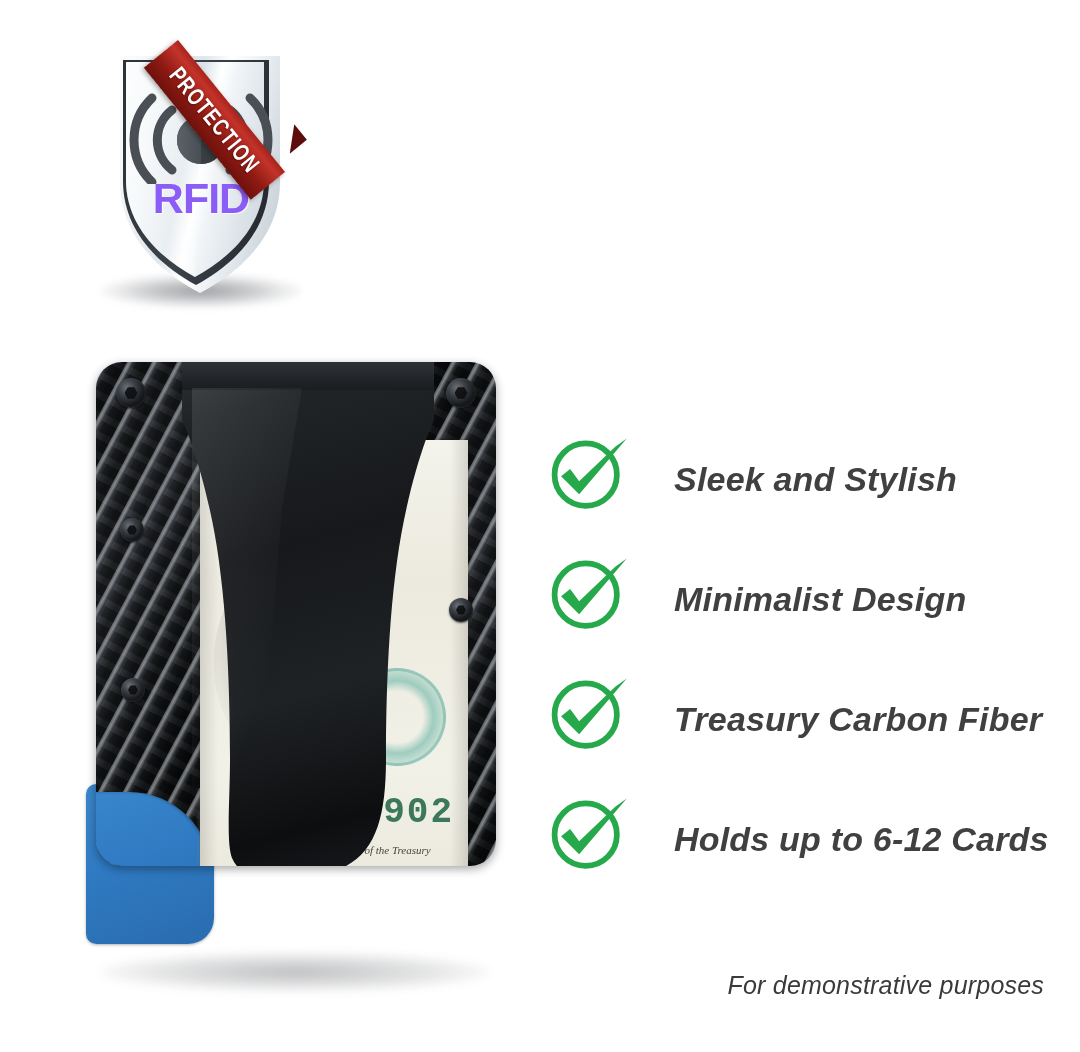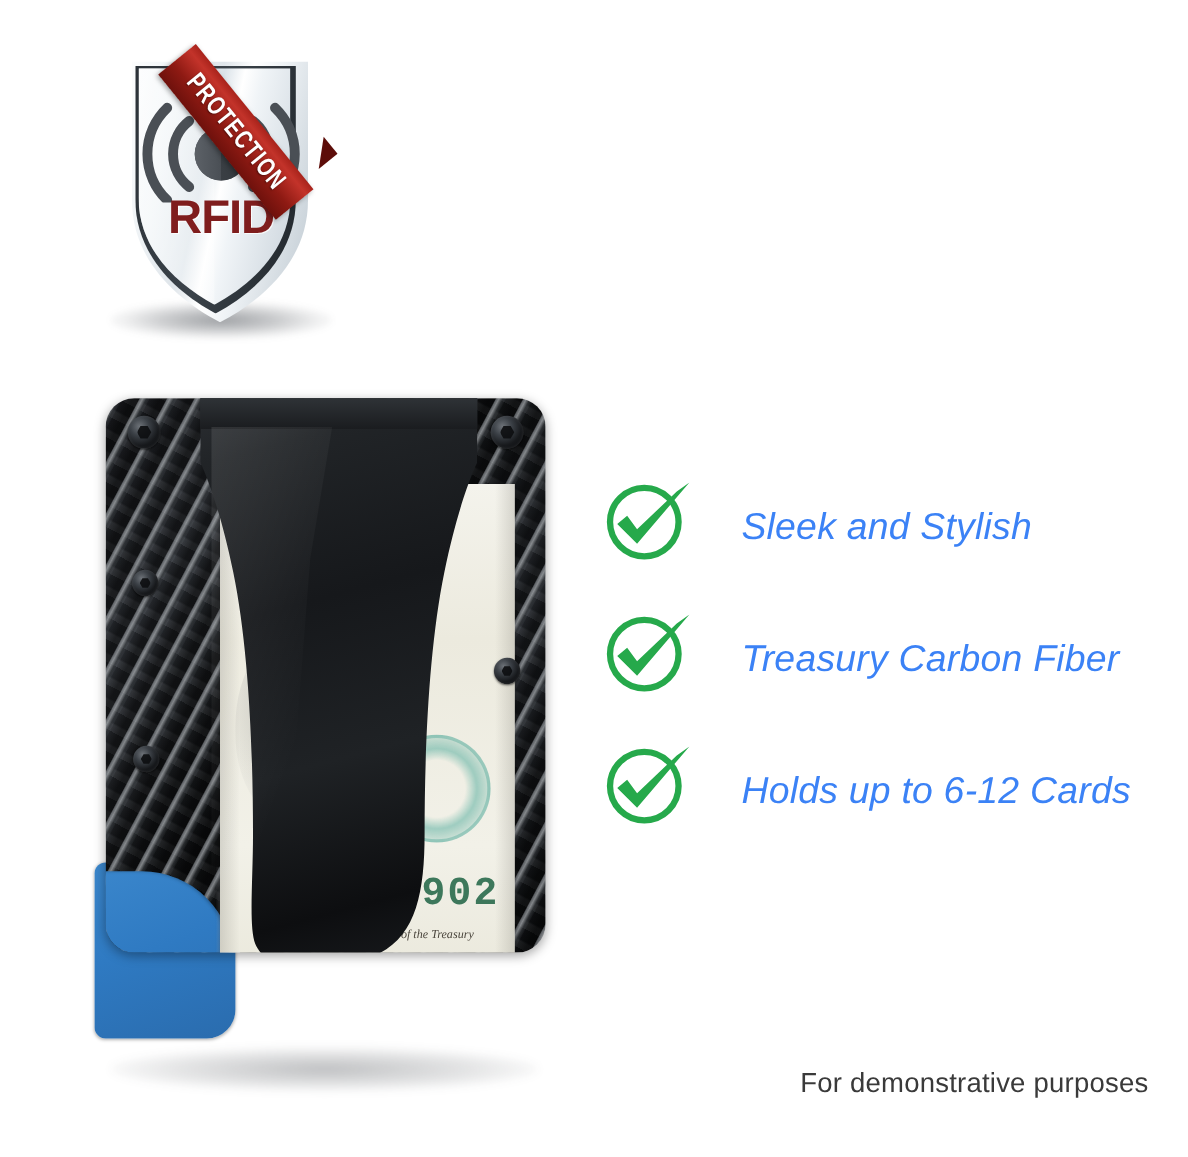--- a/index.html
+++ b/index.html
@@ -85,21 +85,21 @@
   #shield-rfid-label {
     position: absolute;
     left: 0;
     top: 128px;
     width: 210px;
     text-align: center;
     font-family: "Liberation Sans", sans-serif;
     font-weight: bold;
     font-size: 43px;
     letter-spacing: -1px;
-    color: #7f1d1d;
+    color: #8b5cf6;
     text-shadow: 1px 1px 0 rgba(255,255,255,0.8);
   }
 
   
   #protection-ribbon {
     position: absolute;
     left: 82px;
     top: -6px;
     width: 170px;
     height: 44px;
@@ -388,34 +388,35 @@
     left: 0;
     top: 0;
     width: 82px;
     height: 82px;
   }
   .feature-label {
     position: absolute;
     left: 126px;
     top: 28px;
     font-family: "Liberation Sans", sans-serif;
-    font-weight: normal;
+    font-weight: bold;
     font-style: italic;
     font-size: 34px;
-    color: #3b82f6;
+    color: #404040;
     white-space: nowrap;
     letter-spacing: 0.2px;
   }
 
   
   #disclaimer {
     position: absolute;
     right: 36px;
     bottom: 52px;
     font-family: "Liberation Sans", sans-serif;
+    font-style: italic;
     font-size: 25px;
     color: #3a3a3a;
     letter-spacing: 0.2px;
   }
 </style>
 </head>
 <body>
 
 <div id="page">
 
@@ -488,20 +489,27 @@
   <div id="feature-list">
 
     <div class="feature-row">
       <svg class="feature-check-icon" viewBox="0 0 100 100">
         <circle cx="46" cy="52" r="38" fill="none" stroke="#26a94b" stroke-width="7"></circle>
         <path d="M 16 54 L 38 76 L 96 8 L 82 18 L 38 60 L 27 45 Z" fill="#26a94b"></path>
       </svg>
       <div class="feature-label">Sleek and Stylish</div>
     </div>
 
+    <div class="feature-row">
+      <svg class="feature-check-icon" viewBox="0 0 100 100">
+        <circle cx="46" cy="52" r="38" fill="none" stroke="#26a94b" stroke-width="7"></circle>
+        <path d="M 16 54 L 38 76 L 96 8 L 82 18 L 38 60 L 27 45 Z" fill="#26a94b"></path>
+      </svg>
+      <div class="feature-label">Minimalist Design</div>
+    </div>
 
     <div class="feature-row">
       <svg class="feature-check-icon" viewBox="0 0 100 100">
         <circle cx="46" cy="52" r="38" fill="none" stroke="#26a94b" stroke-width="7"></circle>
         <path d="M 16 54 L 38 76 L 96 8 L 82 18 L 38 60 L 27 45 Z" fill="#26a94b"></path>
       </svg>
       <div class="feature-label">Treasury Carbon Fiber</div>
     </div>
 
     <div class="feature-row">

